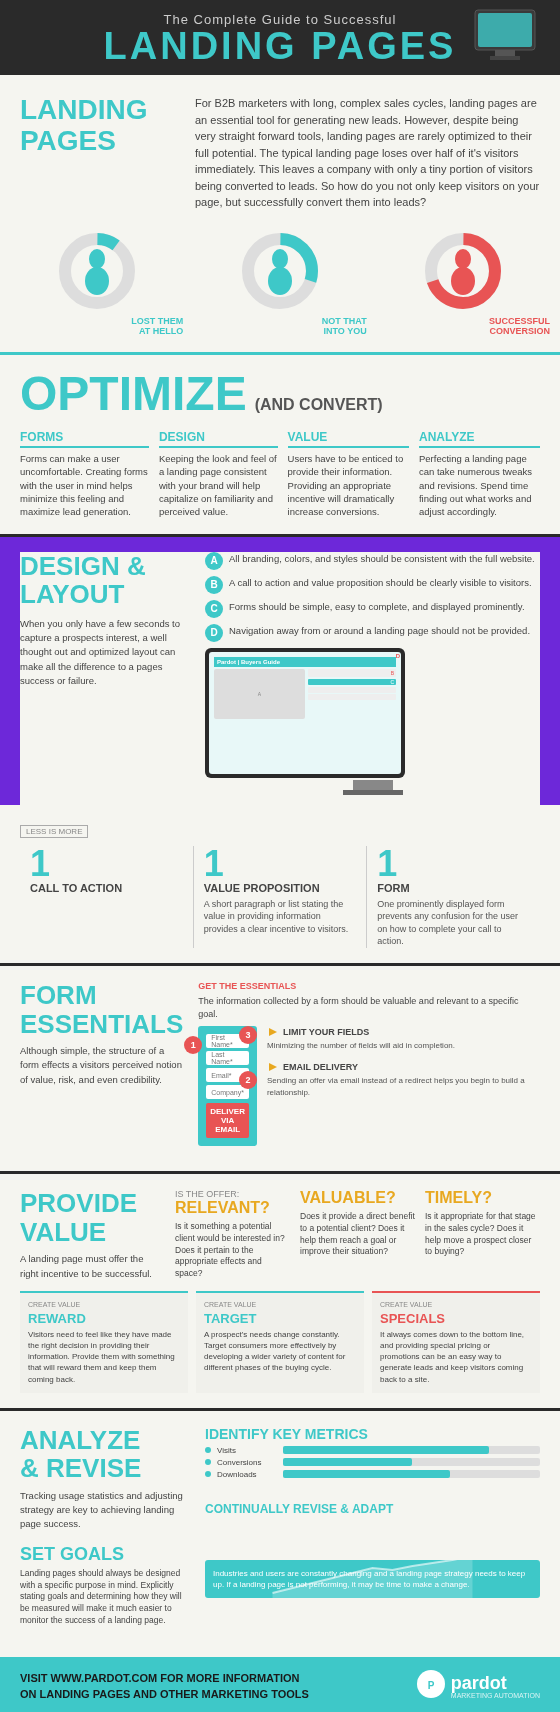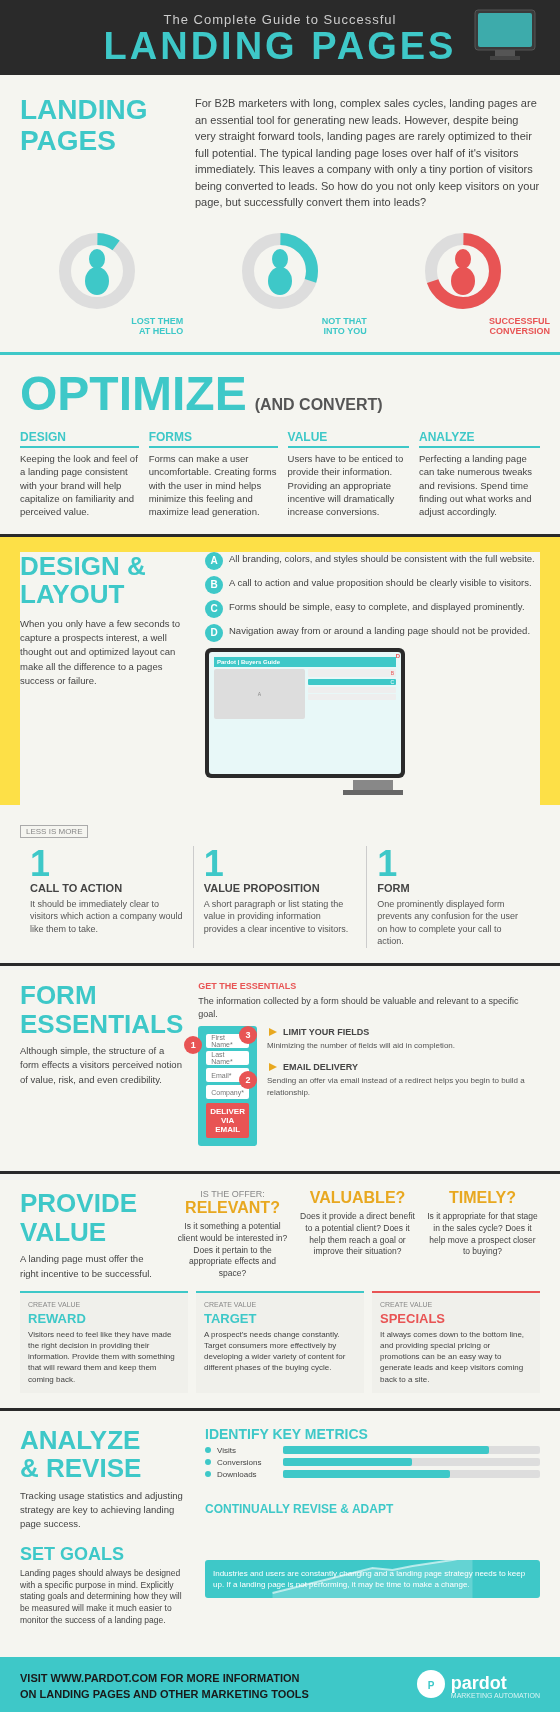--- a/index.html
+++ b/index.html
@@ -380,21 +380,20 @@
     }
     .value-left p {
       font-size: 9.5px;
       color: #444;
       line-height: 1.5;
     }
     .value-right {
       flex: 1;
       display: flex;
       gap: 10px;
-      text-align: center;
     }
     .value-question {
       flex: 1;
     }
     .value-question h3 {
       font-size: 16px;
       font-weight: 900;
       color: #3ec8c8;
       text-transform: uppercase;
       line-height: 1.1;
@@ -599,41 +598,41 @@
 
 <div class="divider"></div>
 
 <div class="section-optimize">
   <div class="optimize-title-row">
     <div class="optimize-big">OPTIMIZE</div>
     <div class="optimize-sub">(AND CONVERT)</div>
   </div>
   <div class="optimize-cols">
     <div class="optimize-col">
+      <h4>FORMS</h4>
+      <p>Forms can make a user uncomfortable. Creating forms with the user in mind helps minimize this feeling and maximize lead generation.</p>
+    </div>
+    <div class="optimize-col">
       <h4>DESIGN</h4>
       <p>Keeping the look and feel of a landing page consistent with your brand will help capitalize on familiarity and perceived value.</p>
-    </div>
-    <div class="optimize-col">
-      <h4>FORMS</h4>
-      <p>Forms can make a user uncomfortable. Creating forms with the user in mind helps minimize this feeling and maximize lead generation.</p>
     </div>
     <div class="optimize-col">
       <h4>VALUE</h4>
       <p>Users have to be enticed to provide their information. Providing an appropriate incentive will dramatically increase conversions.</p>
     </div>
     <div class="optimize-col">
       <h4>ANALYZE</h4>
       <p>Perfecting a landing page can take numerous tweaks and revisions. Spend time finding out what works and adjust accordingly.</p>
     </div>
   </div>
 </div>
 
 <div class="divider-dark"></div>
 
-<div style="background:#fde047; padding: 15px 20px 0;">
+<div style="background:#6d28d9; padding: 15px 20px 0;">
   <div class="section-design" style="padding:0; padding-bottom:10px;">
     <div class="design-left">
       <h2>
         <span>DESIGN &amp;</span><br>
         <span>LAYOUT</span>
       </h2>
       <p>When you only have a few seconds to capture a prospects interest, a well thought out and optimized layout can make all the difference to a pages success or failure.</p>
     </div>
     <div class="design-right">
       <div class="design-point">
@@ -681,21 +680,20 @@
     </div>
   </div>
 </div>
 
 <div class="less-row">
   <div class="less-tag">LESS IS MORE</div>
   <div class="less-cols">
     <div class="less-col">
       <div class="num">1</div>
       <h4>CALL TO ACTION</h4>
-      <p>It should be immediately clear to visitors which action a company would like them to take.</p>
     </div>
     <div class="less-col">
       <div class="num">1</div>
       <h4>VALUE PROPOSITION</h4>
       <p>A short paragraph or list stating the value in providing information provides a clear incentive to visitors.</p>
     </div>
     <div class="less-col">
       <div class="num">1</div>
       <h4>FORM</h4>
       <p>One prominently displayed form prevents any confusion for the user on how to complete your call to action.</p>

